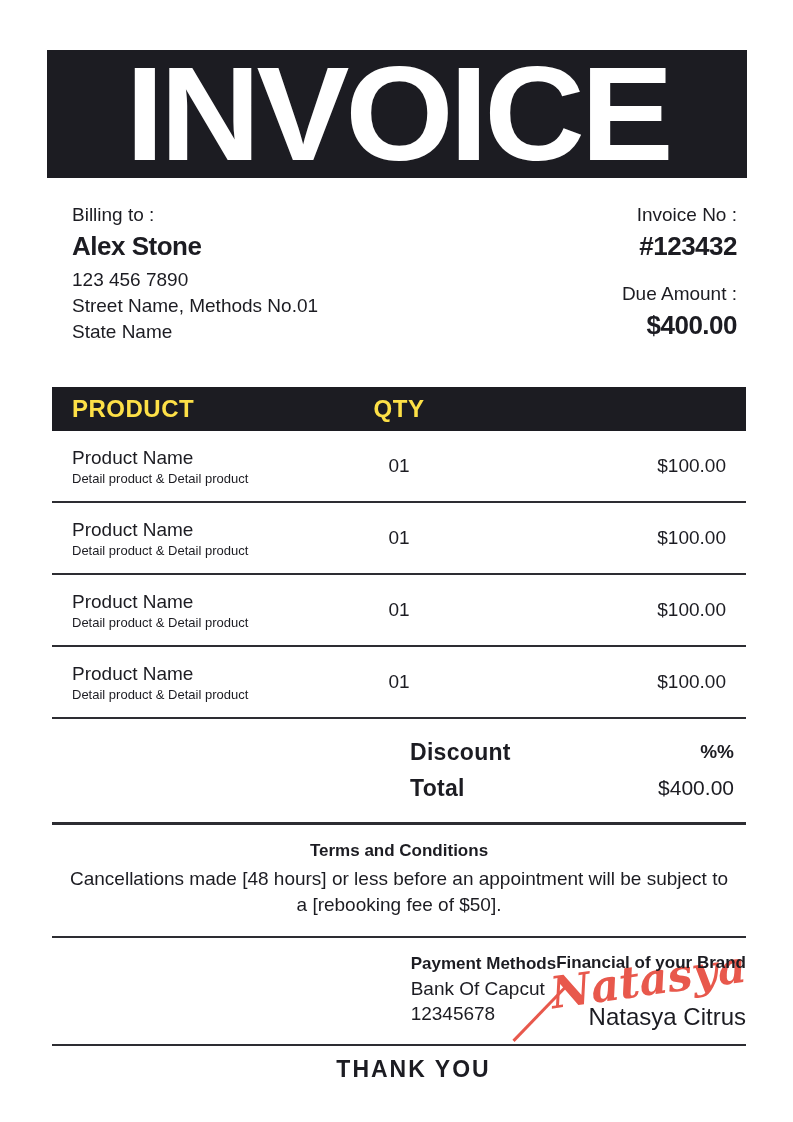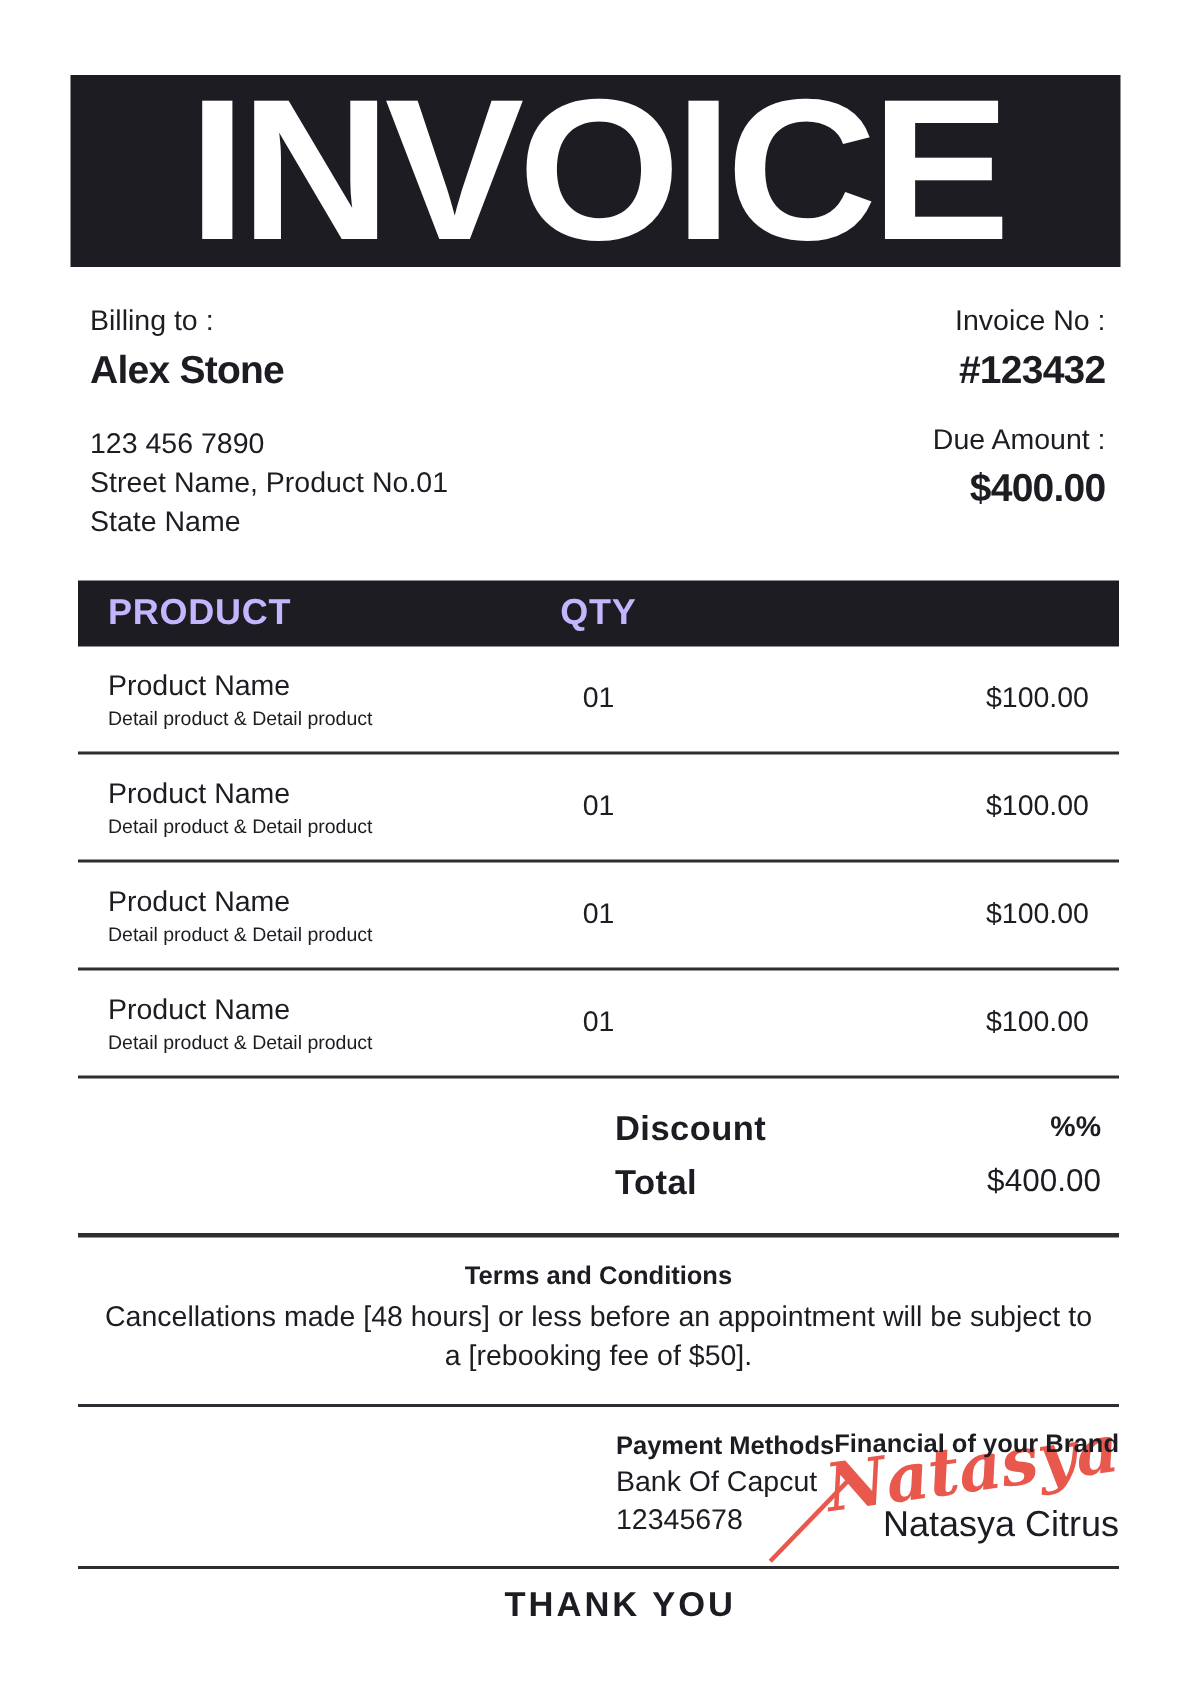--- a/index.html
+++ b/index.html
@@ -13,30 +13,30 @@
   .banner {
     position:absolute; left:47px; top:50px; width:700px; height:128px;
     background:#1c1c22; display:flex; align-items:center; justify-content:center;
     overflow:hidden;
   }
   .banner h1 {
     color:#ffffff; font-size:134px; font-weight:bold; letter-spacing:-4px;
     line-height:1; transform:scaleX(1.04); white-space:nowrap;
   }
   
-  .billing { position:absolute; left:60px; top:203px; }
+  .billing { position:absolute; left:72px; top:203px; }
   .meta-label { font-size:19px; line-height:24px; }
   .meta-strong { font-size:26px; font-weight:bold; letter-spacing:-0.5px; line-height:32px; margin-top:3px; }
-  .contact { margin-top:22px; font-size:19px; line-height:26px; }
+  .contact { margin-top:5px; font-size:19px; line-height:26px; }
   .invoice-info { position:absolute; right:56px; top:203px; text-align:right; }
   .gap-top { margin-top:20px; }
   
   .sheet { position:absolute; left:52px; top:387px; width:694px; }
   .thead {
-    height:44px; background:#1c1c22; color:#c4b5fd; display:flex; align-items:center;
+    height:44px; background:#1c1c22; color:#fde047; display:flex; align-items:center;
     font-weight:bold; font-size:24px; letter-spacing:0.5px;
   }
   .col-product { width:40%; padding-left:20px; }
   .col-qty { width:20%; text-align:center; }
   .col-amount { width:40%; text-align:right; padding-right:18px; }
   .row { display:flex; align-items:center; height:72px; border-bottom:2px solid #2d2d32; }
   .row:first-of-type { height:64px; }
   .pname { font-size:19px; line-height:23px; }
   .pdetail { font-size:13px; line-height:16px; margin-top:2px; }
   .cell { font-size:19px; }
@@ -82,21 +82,21 @@
 
   <header class="banner">
     <h1>INVOICE</h1>
   </header>
 
   <section class="billing">
     <div class="meta-label">Billing to :</div>
     <div class="meta-strong">Alex Stone</div>
     <div class="contact">
       <div>123 456 7890</div>
-      <div>Street Name, Product No.01</div>
+      <div>Street Name, Methods No.01</div>
       <div>State Name</div>
     </div>
   </section>
 
   <section class="invoice-info">
     <div class="meta-label">Invoice No :</div>
     <div class="meta-strong">#123432</div>
     <div class="meta-label gap-top">Due Amount :</div>
     <div class="meta-strong">$400.00</div>
   </section>

